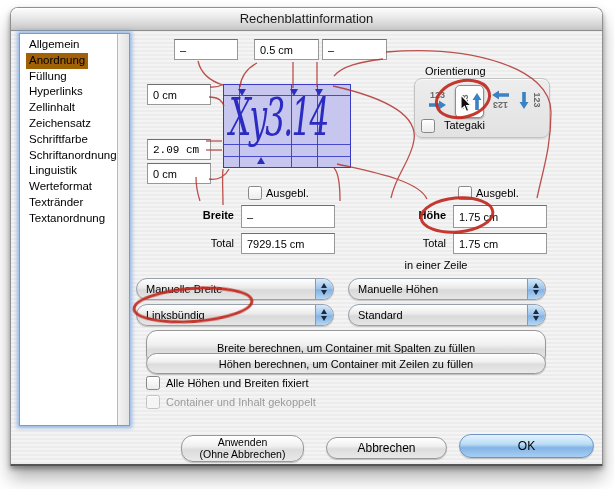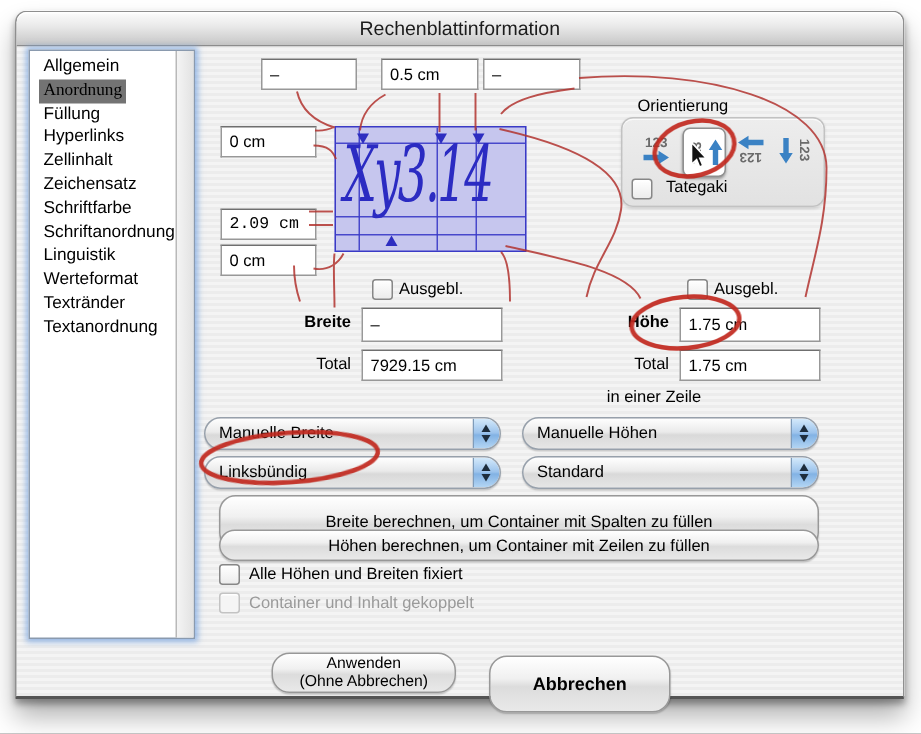--- a/index.html
+++ b/index.html
@@ -24,21 +24,21 @@
   .listbox{position:absolute;left:8px;top:25px;width:109px;height:391px;
     background:#fff;border:1px solid #8a9aae;
     box-shadow:0 0 4px 2px rgba(118,163,224,.75);}
   .scrolltrack{position:absolute;right:0;top:0;bottom:0;width:11px;
     border-left:1px solid #b9b9b9;
     background:linear-gradient(to right,#f4f4f4,#e2e2e2);}
   .lst{position:absolute;left:0;top:3px;right:12px;}
   .lst .item{font-size:11.5px;line-height:15.8px;padding-left:6px;color:#000;
     white-space:nowrap;}
   .lst .item span{display:inline-block;padding:0 3px;}
-  .lst .sel span{background:#737373;font-family:Liberation Serif, serif;}
+  .lst .sel span{background:#a16207;}
 
   
   .field{position:absolute;height:21px;background:#fff;border:1px solid #989898;
     border-top-color:#6f6f6f;font-size:11px;color:#000;
     display:flex;align-items:center;padding-left:5px;box-sizing:border-box;}
   .lbl{position:absolute;font-size:11px;color:#000;white-space:nowrap;}
   .lbl.b{font-weight:bold;}
   .lbl.r{text-align:right;}
   .lbl.c{text-align:center;}
   .lbl.dim{color:#9a9a9a;}
@@ -233,21 +233,22 @@
 
     <div class="cb" style="left:135px;top:368px;"></div>
     <div class="lbl" style="left:155px;top:369px;">Alle Höhen und Breiten fixiert</div>
     <div class="cb dis" style="left:135px;top:387px;"></div>
     <div class="lbl dim" style="left:155px;top:388px;">Container und Inhalt gekoppelt</div>
 
     <div class="pillbtn big apply" style="left:170px;top:427px;width:123px;height:27px;flex-direction:column;">
       <span class="l1">Anwenden</span>
       <span class="l1">(Ohne Abbrechen)</span>
     </div>
-    <div class="pillbtn big" style="left:315px;top:429px;width:121px;height:38px;font-weight:bold;">Abbrechen</div>
+    <div class="pillbtn big" style="left:315px;top:429px;width:121px;height:22px;">Abbrechen</div>
+    <div class="pillbtn big okbtn" style="left:448px;top:426px;width:135px;height:24px;">OK</div>
   </div>
 
   <svg class="overlay" width="614" height="489" viewBox="0 0 614 489">
     <g stroke="#b23430" stroke-width="1.3" fill="none" opacity="0.85">
       <path d="M198,61 C201,74 210,81 223,85"></path>
       <path d="M257,63 C246,69 241,77 240,87"></path>
       <path d="M293,62 L293,88"></path>
       <path d="M317,62 L317,87"></path>
       <path d="M383,59 C360,62 342,66 334,76"></path>
       <path d="M210,87 C216,87.5 220,86 223,84.5"></path>

